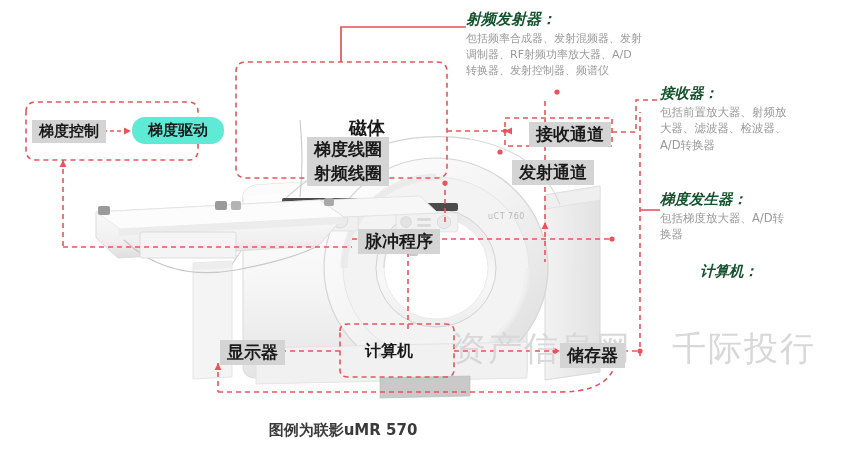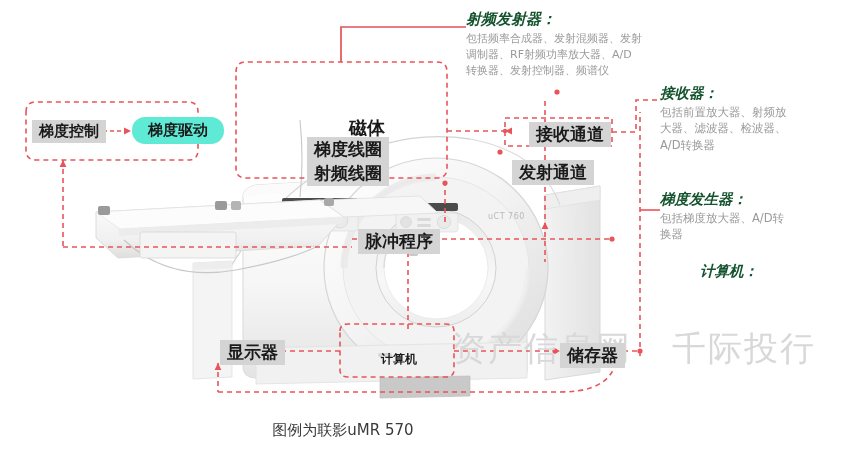--- a/index.html
+++ b/index.html
@@ -57,21 +57,21 @@
   .anno .bd{
     color:#9a9a9a;font-size:11.5px;line-height:1.42;
   }
   .anno.wide{width:176px;}
   .anno.wide .hd{font-size:15px;}
   .anno.wide .bd{font-size:11px;line-height:1.45;}
 
   
   .caption{
     position:absolute;left:0;top:421px;width:686px;
-    text-align:center;font-size:15px;color:#3a3a3a;
+    text-align:center;font-size:15px;color:#3a3a3a;font-weight:bold;
   }
   svg{display:block;}
 </style>
 </head>
 <body>
 
 <div id="stage">
 
   <svg class="scanner" width="865" height="450" viewBox="0 0 865 450">
     <defs>
@@ -254,21 +254,21 @@
   <div class="chip lg" style="left:307px;top:161px;">射频线圈</div>
 
   <div class="chip lg" style="left:522px;top:122px;margin-left:7px;">接收通道</div>
 
   <div class="chip lg" style="left:512px;top:160px;">发射通道</div>
 
   <div class="chip lg" style="left:358px;top:229px;text-align:center;">脉冲程序</div>
 
   <div class="chip lg" style="left:220px;top:340px;">显示器</div>
 
-  <div class="boxlabel" style="left:365px;top:351px;font-size:12px;margin-left:16px;">计算机</div>
+  <div class="boxlabel" style="left:365px;top:341px;font-size:16px;">计算机</div>
 
   <div class="chip lg" style="left:560px;top:343px;">储存器</div>
 
   <div class="anno wide" style="left:466px;top:10px;">
     <div class="hd">射频发射器：</div>
     <div class="bd">包括频率合成器、发射混频器、发射调制器、RF射频功率放大器、A/D转换器、发射控制器、频谱仪</div>
   </div>
 
   <div class="anno" style="left:660px;top:84px;">
     <div class="hd">接收器：</div>

